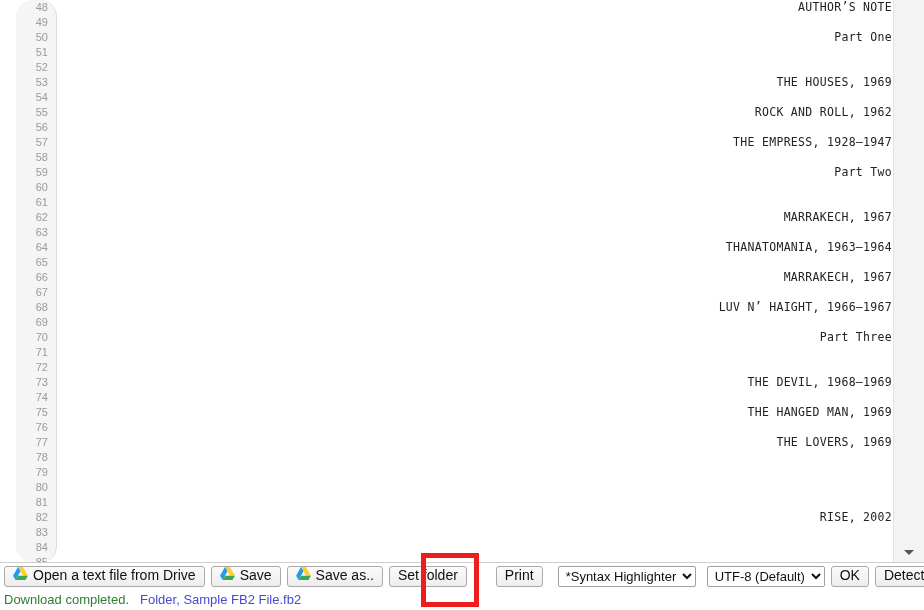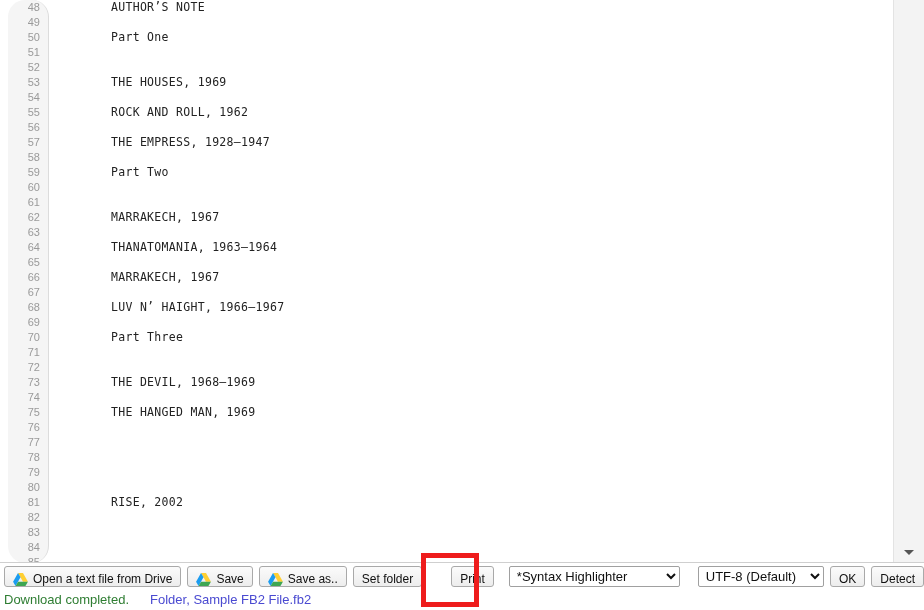--- a/index.html
+++ b/index.html
@@ -20,21 +20,21 @@
     position: absolute;
     left: 0;
     top: 0;
     width: 924px;
     height: 563px;
     background: #ffffff;
     overflow: hidden;
   }
   #gutter {
     position: absolute;
-    left: 8px;
+    left: 16px;
     top: 0;
     width: 41px;
     height: 563px;
     background: #f5f5f5;
     border-right: 1px solid #dcdcdc;
     box-sizing: border-box;
     border-radius: 17px;
   }
   #gutter .ln {
     height: 15px;
@@ -46,20 +46,21 @@
     color: #9a9a9a;
     box-sizing: border-box;
   }
   #codearea {
     position: absolute;
     left: 42px;
     top: 0;
     right: 32px;
     height: 608px;
     overflow: hidden;
+    text-align: right;
   }
   #codearea .cl {
     height: 15px;
     line-height: 15px;
     font-family: "DejaVu Sans Mono", "Liberation Mono", monospace;
     font-size: 11.5px;
     color: #222222;
     white-space: pre;
     padding-left: 69px;
     box-sizing: border-box;
@@ -102,29 +103,29 @@
     width: 924px;
     height: 25px;
     display: flex;
     align-items: center;
     gap: 6px;
     padding-left: 4px;
     box-sizing: border-box;
   }
   .btn {
     display: inline-flex;
-    align-items: flex-end;
+    align-items: flex-start;
     gap: 5px;
     height: 21px;
     padding: 0 8px;
     background: linear-gradient(#fbfbfb, #ededed);
     border: 1px solid #a9a9a9;
     border-radius: 3px;
     font-family: "Liberation Sans", sans-serif;
-    font-size: 12px;
+    font-size: 14px;
     color: #101010;
     white-space: nowrap;
     box-sizing: border-box;
     cursor: default;
   }
   .drive-icon {
     width: 15px;
     height: 13px;
     flex: 0 0 auto;
     display: block;
@@ -146,21 +147,20 @@
   #sel-encoding { width: 135px; }
 
   
   #statusbar {
     position: absolute;
     left: 4px;
     top: 590px;
     height: 18px;
     display: flex;
     align-items: center;
-    gap: 10px;
     font-family: "Liberation Sans", sans-serif;
     font-size: 13px;
   }
   #status-msg { color: #2e7d32; }
   #status-file { color: #4a4ad1; margin-left: 11px; }
 
   
   #annotation-box {
     position: absolute;
     left: 421px;
@@ -240,20 +240,21 @@
       <div class="cl"></div>
       <div class="cl">LUV N’ HAIGHT, 1966–1967</div>
       <div class="cl"></div>
       <div class="cl">Part Three</div>
       <div class="cl"></div>
       <div class="cl"></div>
       <div class="cl">THE DEVIL, 1968–1969</div>
       <div class="cl"></div>
       <div class="cl">THE HANGED MAN, 1969</div>
       <div class="cl"></div>
+      <div class="cl">THE LOVERS, 1969</div>
       <div class="cl"></div>
       <div class="cl"></div>
       <div class="cl"></div>
       <div class="cl"></div>
       <div class="cl">RISE, 2002</div>
       <div class="cl"></div>
     </div>
   <div id="right-strip">
     <div class="caret"></div>
   </div>
@@ -294,21 +295,21 @@
   </div>
 
   <div class="btn" style="margin-left:23px;">
     <span>Print</span>
   </div>
 
   <select class="sel" id="sel-syntax" style="margin-left:9px;">
     <option>*Syntax Highlighter</option>
   </select>
 
-  <select class="sel" id="sel-encoding" style="margin-left:12px;">
+  <select class="sel" id="sel-encoding" style="margin-left:5px;">
     <option>UTF-8 (Default)</option>
   </select>
 
   <div class="btn">
     <span>OK</span>
   </div>
 
   <div class="btn">
     <span>Detect</span>
   </div>

